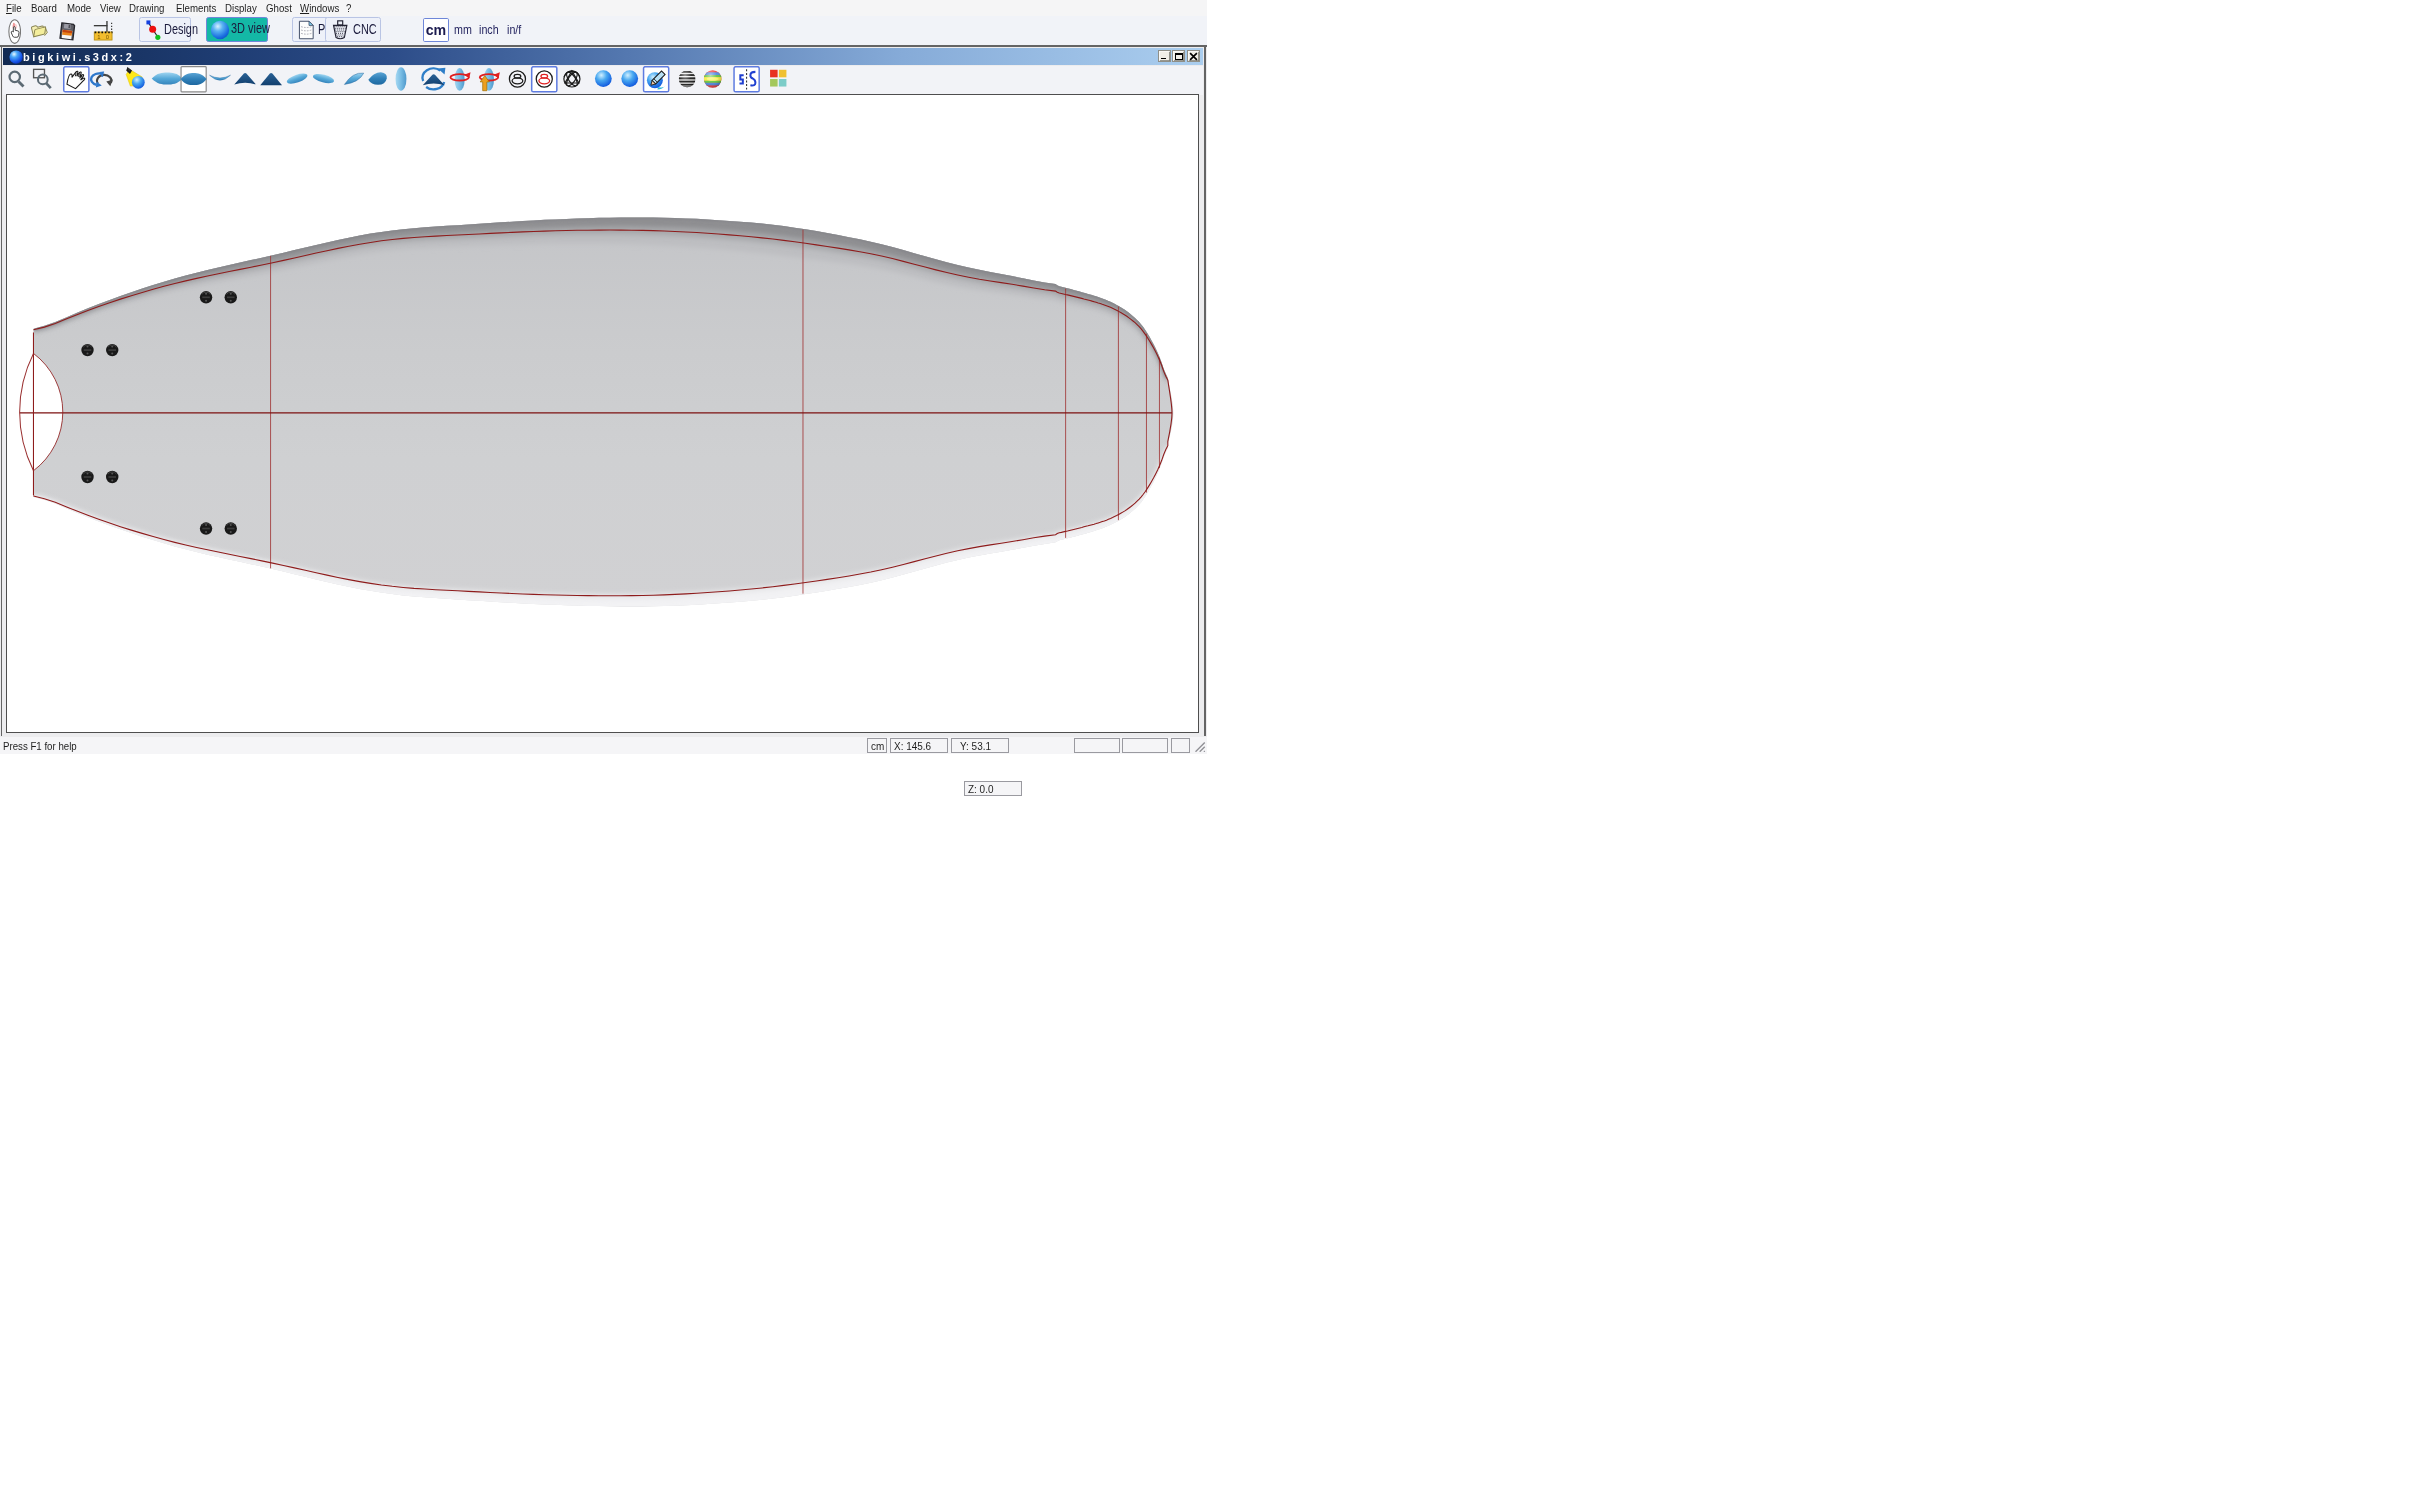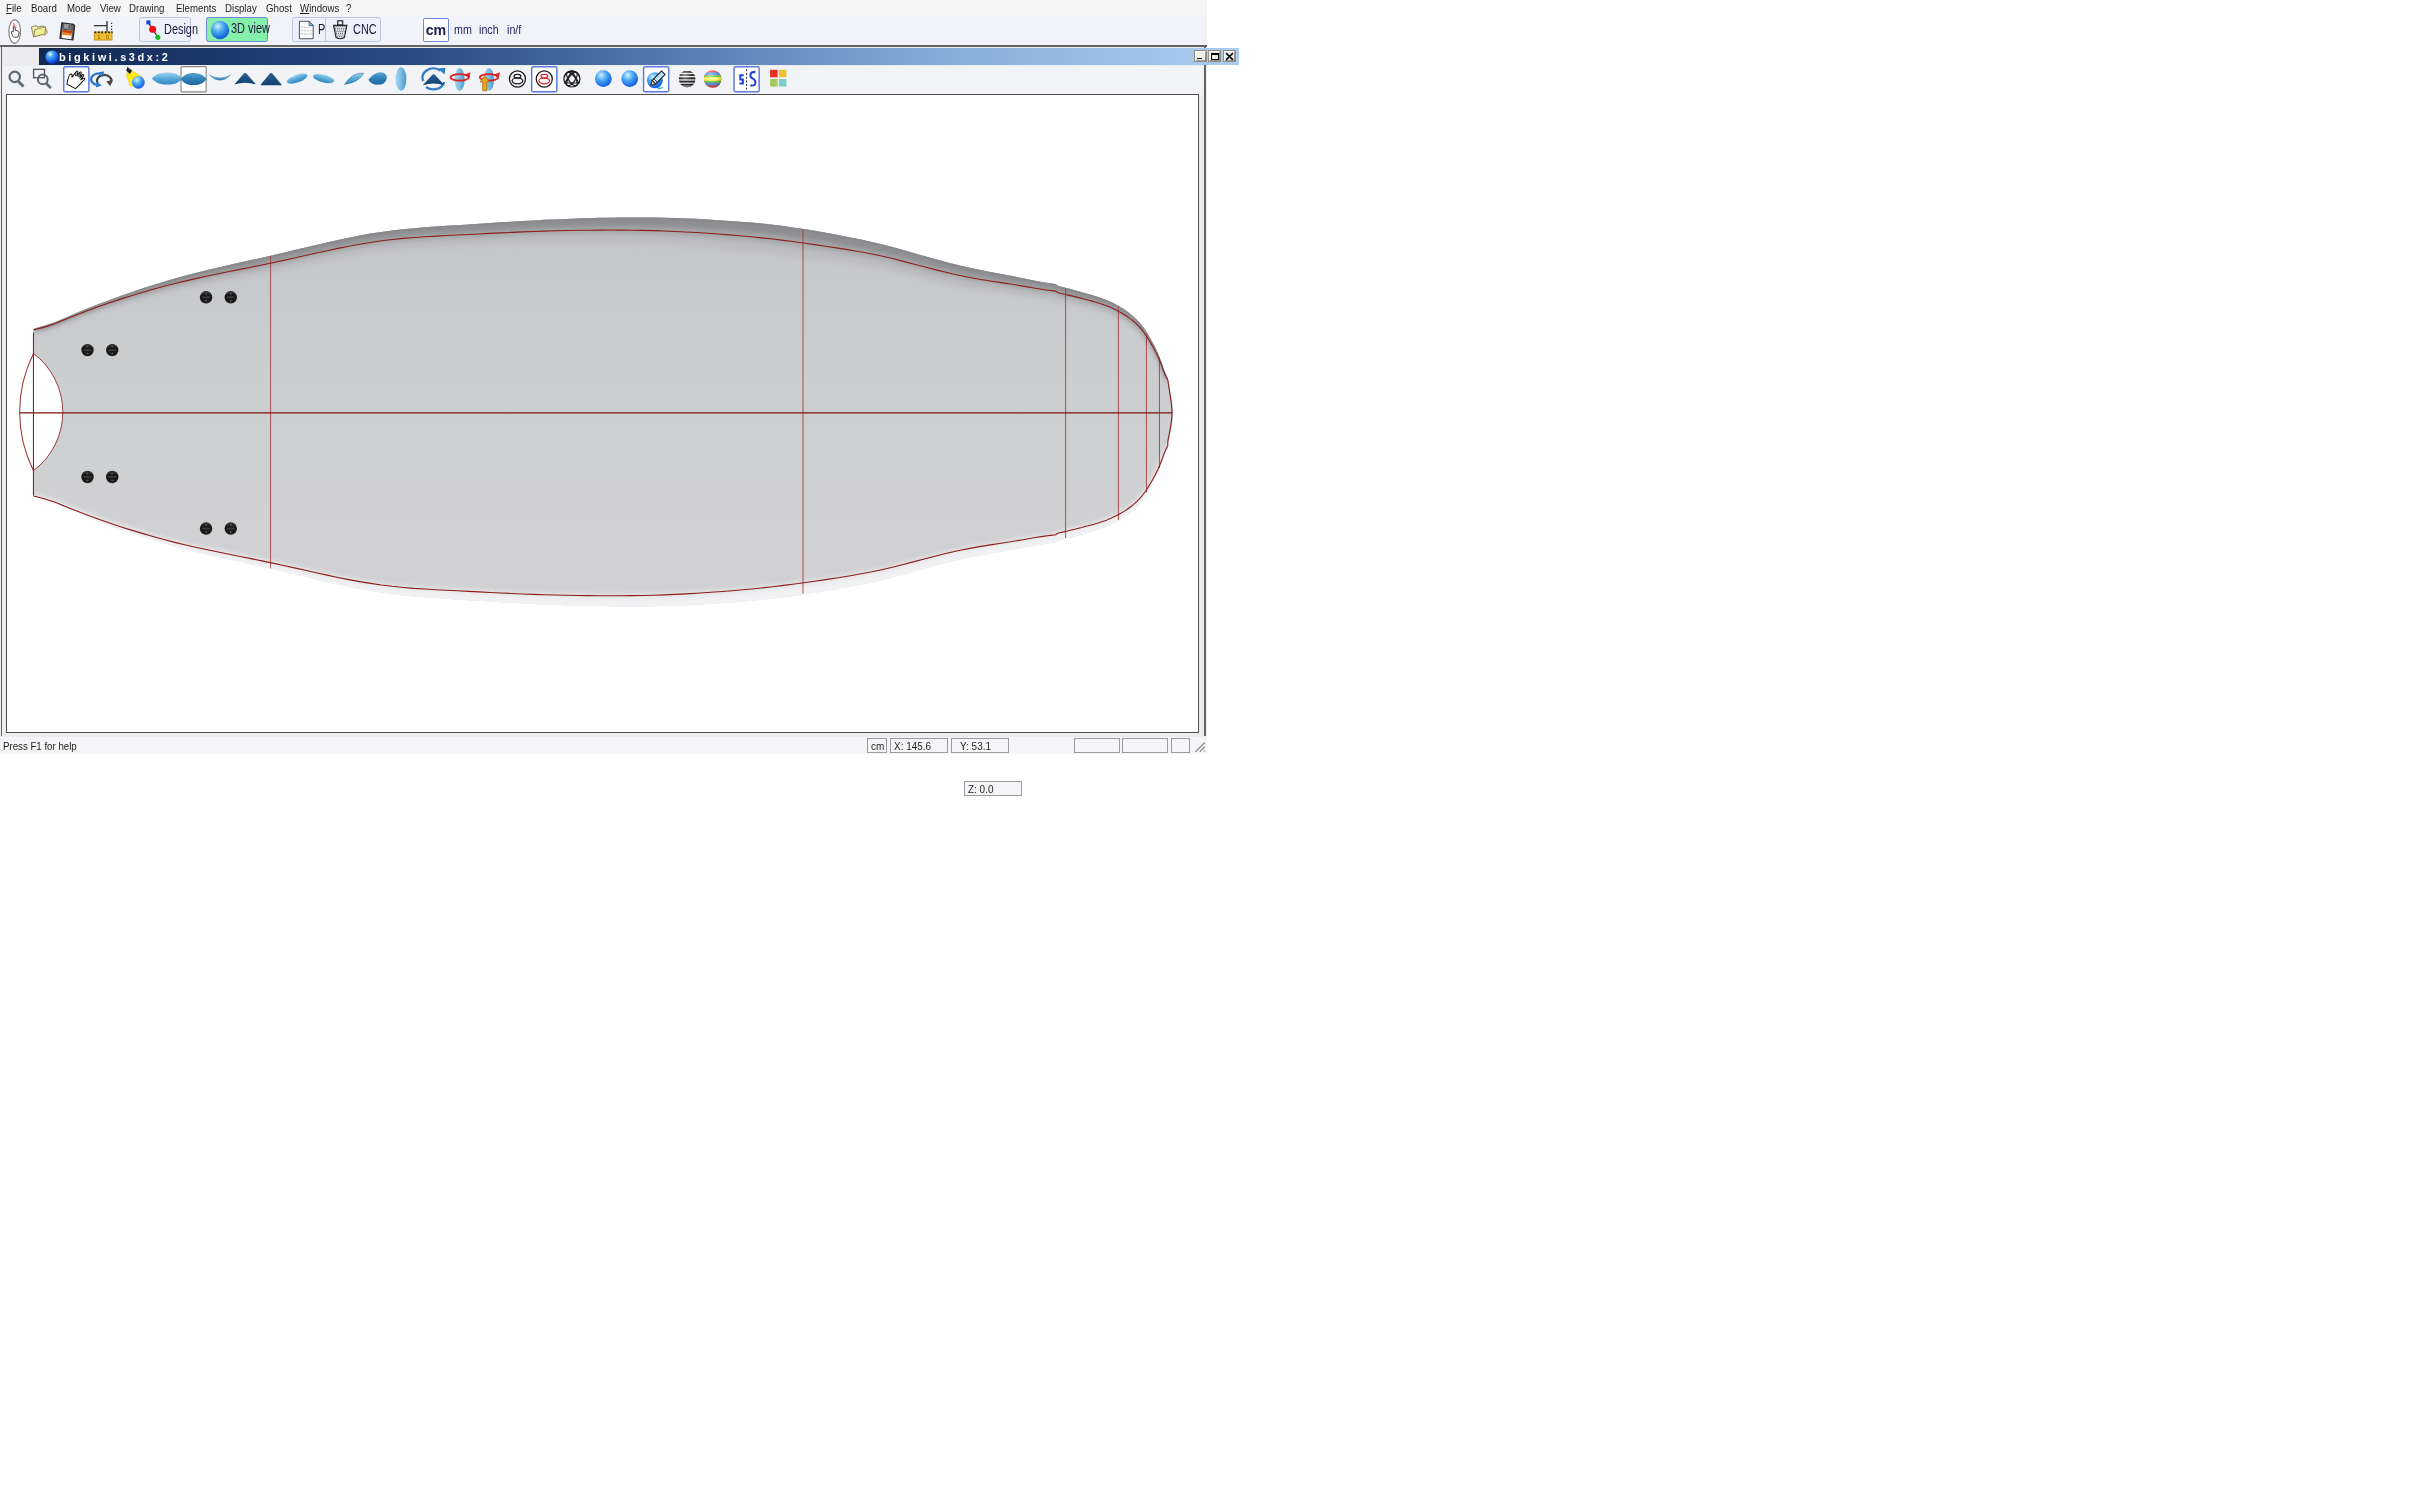--- a/index.html
+++ b/index.html
@@ -6,21 +6,21 @@
 #menubar{position:absolute;left:0;top:0;width:1207px;height:16px;background:#f5f5f6;}
 #menubar > span{position:absolute;top:2.1px;font-size:11px;color:#1e1e1e;transform:scaleX(0.88);transform-origin:0 0;white-space:nowrap;}
 #menusep{position:absolute;left:0;top:15.5px;width:1207px;height:0.8px;background:#474747;}
 #toolbar1{position:absolute;left:0;top:16.3px;width:1207px;height:29px;background:#f1f3f8;}
 .tbtn{position:absolute;top:0.4px;height:25.6px;border:0.8px solid #b9c4e4;border-radius:2.5px;background:#eef1f9;color:#1a1a3c;font-size:14px;line-height:23.5px;white-space:nowrap;}
 .tbtn span{transform:scaleX(0.78);transform-origin:0 50%;display:inline-block;}
 #frametop{position:absolute;left:0;top:45px;width:1207px;height:1.5px;background:#646464;}
 #winbody{position:absolute;left:0;top:47px;width:1207px;height:690px;background:#ececee;}
 #frameL{position:absolute;left:0.8px;top:45px;width:1.5px;height:691px;background:#646464;}
 #frameR{position:absolute;left:1204px;top:45px;width:1.5px;height:691px;background:#646464;}
-#titlebar{position:absolute;left:3.4px;top:48px;width:1200px;height:17px;background:linear-gradient(to right,#122a52 0%,#1e3c72 18%,#2c4c88 32%,#5478b0 52%,#86abd8 75%,#abceef 100%);margin-left:36px;}
+#titlebar{position:absolute;left:3.4px;top:48px;width:1200px;height:17px;background:linear-gradient(to right,#122a52 0%,#1e3c72 18%,#2c4c88 32%,#5478b0 52%,#86abd8 75%,#abceef 100%);}
 #titletext{position:absolute;left:20px;top:2.5px;color:#fff;font-size:11.3px;font-weight:bold;letter-spacing:2.7px;transform:scaleX(0.97);transform-origin:0 0;}
 .wbtn{position:absolute;top:2.1px;width:12.6px;height:12px;background:#f0eee8;border:0.8px solid #8f8f88;box-shadow:inset 0.8px 0.8px 0 #fcfcfa,inset -0.8px -0.8px 0 #7c7c74;}
 #toolbar2{position:absolute;left:3.4px;top:66px;width:1200px;height:29px;background:#f2f3f7;}
 #canvas{position:absolute;left:5.9px;top:94px;width:1193px;height:639px;background:#fff;border:1.2px solid #4e4e4e;}
 #statusbar{position:absolute;left:0;top:737px;width:1207px;height:17px;background:#f5f5f7;font-size:11px;color:#1e1e1e;}
 .scell{position:absolute;top:1.3px;height:14.7px;border:0.8px solid #9a9aa0;background:#f5f5f7;font-size:11.3px;color:#1e1e1e;padding-left:3.4px;line-height:14px;}
 .scell i,#statusbar i{font-style:normal;display:inline-block;transform:scaleX(0.88);transform-origin:0 50%;white-space:nowrap;}
 .u{text-decoration:underline;}
 #units span{position:absolute;top:6.3px;font-size:12.6px;color:#252560;transform:scaleX(0.85);transform-origin:0 0;}
 </style></head>
@@ -75,21 +75,21 @@
 </svg>
 <div class="tbtn" style="left:139px;width:52px;text-align:center;">
   <svg class="abs" style="left:5px;top:2.5px" width="17" height="20" viewBox="0 0 20 24">
     <line x1="3.5" y1="2.5" x2="15.5" y2="21" stroke="#222" stroke-width="1.3"></line>
     <rect x="1.5" y="0.5" width="4.8" height="4.8" fill="#1440e0"></rect>
     <circle cx="9" cy="11" r="4.2" fill="#ee1010"></circle>
     <circle cx="15.2" cy="20.8" r="3.1" fill="#10c020"></circle>
   </svg>
   <span style="position:absolute;left:23.5px">Design</span>
 </div>
-<div class="tbtn" style="left:206px;width:62px;border:1.7px solid #7086d8;background:#86efac;">
+<div class="tbtn" style="left:206px;width:62px;border:1.7px solid #7086d8;background:#14b8a6;">
   <svg class="abs" style="left:2.5px;top:2.1px" width="20" height="20" viewBox="0 0 24 24">
     <defs>
           <radialGradient id="sph1" cx="0.38" cy="0.3" r="0.75">
       <stop offset="0" stop-color="#d6f0ff"></stop>
             <stop offset="0.35" stop-color="#5ab4f2"></stop>
             <stop offset="0.8" stop-color="#1a6ee0"></stop>
             <stop offset="1" stop-color="#1055c8"></stop>
     </radialGradient>
         </defs>
     <circle cx="12" cy="12" r="11" fill="url(#sph1)"></circle>

